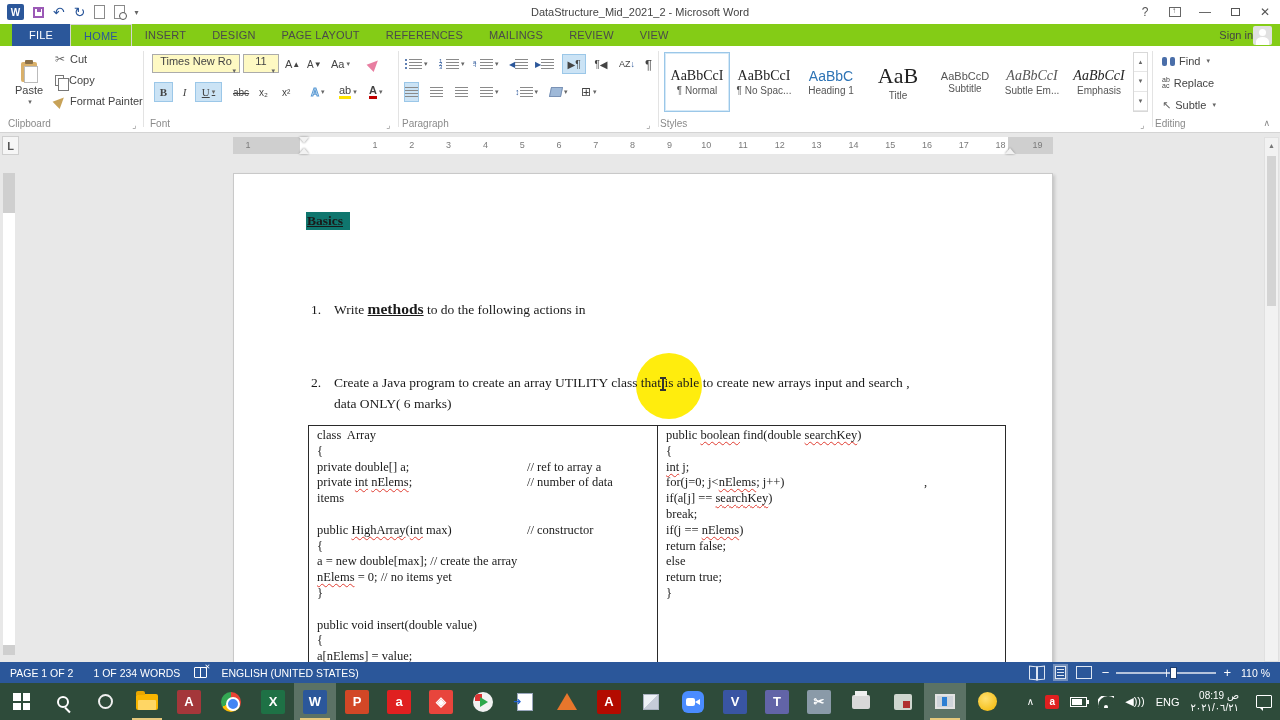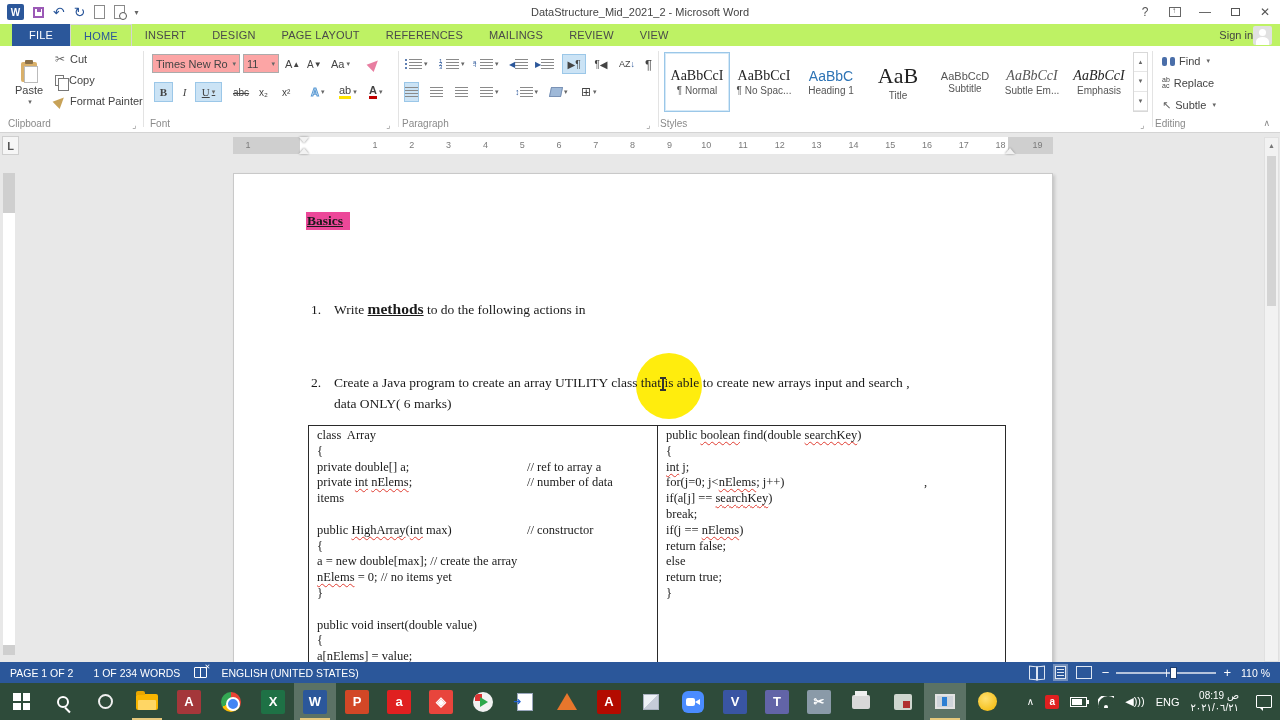--- a/index.html
+++ b/index.html
@@ -22,21 +22,21 @@
   .qat-qat-menu { color:#666; font-size:8px; }
   .tb-title { position:absolute; left:0; right:0; text-align:center; font-size:11px; color:#444; pointer-events:none; }
   .win-controls { margin-left:auto; display:flex; height:100%; }
   .win-controls .wc { width:30px; height:100%; display:flex; align-items:center; justify-content:center; color:#555; font-size:12px; }
   .wc-ribbonopts { position:relative; }
   .wc-ribbonopts i { width:12px; height:10px; border:1px solid #666; display:block; position:relative; }
   .wc-ribbonopts i::after { content:"↑"; position:absolute; top:-2px; left:2px; font-size:8px; font-style:normal; color:#666; }
   .wc-restore i { width:9px; height:8px; border:1px solid #555; display:block; position:relative; background:#fff; }
   .wc-restore i::before { content:""; position:absolute; top:-3px; left:2px; width:9px; height:8px; border:1px solid #555; z-index:-1; }
   
-  .tabrow { position:absolute; top:24px; left:0; right:0; height:22px; background:#bef264; display:flex; padding-left:12px; font-size:11px; color:#4a4a4a; }
+  .tabrow { position:absolute; top:24px; left:0; right:0; height:22px; background:#84cc16; display:flex; padding-left:12px; font-size:11px; color:#4a4a4a; }
   .tab { padding:0 13px; display:flex; align-items:center; letter-spacing:.2px; }
   .tab.file { background:#2b579a; color:#fff; padding:0 17px; }
   .tab.active { border:1px solid #d4d4d4; border-bottom:1px solid #fff; color:#2b579a; margin-bottom:-1px; }
   .signin { margin-left:auto; display:flex; align-items:center; padding-right:8px; color:#444; }
   .avatar { width:19px; height:19px; background:#e1e1e1; border-radius:2px; position:relative; overflow:hidden; }
   .avatar::before { content:""; position:absolute; top:3px; left:6px; width:7px; height:7px; border-radius:50%; background:#fff; }
   .avatar::after { content:""; position:absolute; top:11px; left:3px; width:13px; height:9px; border-radius:50% 50% 0 0; background:#fff; }
   
   .ribbon { position:absolute; top:46px; left:0; right:0; height:87px; background:#fff; border-bottom:1px solid #d4d4d4; font-size:11px; color:#444; }
   .grp-label { position:absolute; bottom:3px; font-size:10px; color:#8a8a8a; text-align:left; }
@@ -49,21 +49,21 @@
   .paste-big { position:absolute; left:8px; top:5px; width:42px; height:66px; display:flex; flex-direction:column; align-items:center; justify-content:center; gap:2px; }
   .ic-clipboard { width:16px; height:20px; background:#d9b06a; border-radius:2px; position:relative; }
   .ic-clipboard::before { content:""; position:absolute; top:-2px; left:4px; width:8px; height:4px; background:#8a7048; border-radius:1px; }
   .ic-clipboard::after { content:""; position:absolute; top:4px; left:3px; width:12px; height:15px; background:#fff; border:1px solid #bbb; }
   .clip-sm { position:absolute; left:55px; display:flex; align-items:center; gap:5px; height:18px; }
   .ic-cut { color:#666; font-size:12px; }
   .ic-copy { width:9px; height:11px; border:1px solid #777; background:#fff; position:relative; }
   .ic-copy::before { content:""; position:absolute; top:2px; left:2px; width:9px; height:11px; border:1px solid #777; background:#fff; }
   .ic-brush { width:0; height:0; border-left:5px solid transparent; border-right:5px solid transparent; border-bottom:11px solid #c7a258; transform:rotate(45deg); }
   
-  .combo { position:absolute; height:19px; border:1px solid #ababab; display:flex; align-items:center; padding:0 3px; background:#fca5a5; }
+  .combo { position:absolute; height:19px; border:1px solid #ababab; display:flex; align-items:center; padding:0 3px; background:#fef9c3;flex-direction:column; }
   .combo .arr { margin-left:auto; }
   .fx-eff { color:#fff; -webkit-text-stroke:1px #5b9bd5; font-weight:bold; }
   .u-bar { border-bottom:3px solid #ffe400; line-height:11px; }
   .a-bar { border-bottom:3px solid #c00000; line-height:11px; font-weight:bold; }
   .sup-s { font-size:8px; vertical-align:super; }
   
   .plines { width:13px; height:11px; background:repeating-linear-gradient(#8a8a8a 0 1px, transparent 1px 3px); }
   .pdots { display:flex; flex-direction:column; gap:2px; margin-right:2px; }
   .pdots i { width:2px; height:2px; background:#2b579a; border-radius:50%; }
   .pnum { font-size:6px; color:#2b579a; line-height:3px; margin-right:2px; width:5px; }
@@ -97,21 +97,21 @@
   .ind-bot { position:absolute; left:66px; bottom:0; width:0; height:0; border-left:5px solid transparent; border-right:5px solid transparent; border-bottom:6px solid #f2f2f2; filter:drop-shadow(0 0 1px #888); }
   .ind-right { position:absolute; left:772px; bottom:0; width:0; height:0; border-left:5px solid transparent; border-right:5px solid transparent; border-bottom:6px solid #f2f2f2; filter:drop-shadow(0 0 1px #888); }
   .vruler { position:absolute; left:3px; top:40px; width:12px; height:482px; background:#cfcfcf; }
   .vruler::before { content:""; position:absolute; top:40px; bottom:10px; left:0; right:0; background:#fff; }
   .vscroll { position:absolute; right:1px; top:4px; width:15px; height:525px; background:#f2f2f2; border:1px solid #e0e0e0; }
   .vscroll .up { height:15px; display:flex; align-items:center; justify-content:center; font-size:7px; color:#777; }
   .vscroll .thumb { position:absolute; top:18px; left:2px; right:2px; height:150px; background:#d4d4d4; }
   
   .page { position:absolute; left:233px; top:40px; width:820px; height:560px; background:#fff; border:1px solid #c9c9c9; box-shadow:2px 2px 3px rgba(0,0,0,.15); font-family:"Liberation Serif","DejaVu Serif",serif; color:#1a1a1a; }
   .hl-circle { position:absolute; left:402px; top:179px; width:66px; height:66px; border-radius:50%; background:#ffec00; opacity:.95; }
-  .doc-heading { position:absolute; left:72px; top:38px; font-size:13.5px; font-weight:bold; text-decoration:underline; background:#ec4899; padding:1px 7px 1px 1px; }
+  .doc-heading { position:absolute; left:72px; top:38px; font-size:13.5px; font-weight:bold; text-decoration:underline; background:#0f766e; padding:1px 7px 1px 1px; }
   .li-num { position:absolute; font-size:13.5px; }
   .li-text { position:absolute; font-size:13.5px; white-space:nowrap; }
   .em-word { font-size:15.5px; font-weight:bold; text-decoration:underline; }
   .ibeam { position:absolute; left:428px; top:203px; width:2px; height:14px; background:#333; }
   .ibeam::before,.ibeam::after { content:""; position:absolute; left:-2px; width:6px; height:2px; background:#333; }
   .ibeam::after { bottom:0; }
   
   .codetable { position:absolute; left:74px; top:251px; width:698px; height:309px; border:1px solid #2a2a2a; display:flex; }
   .codecell { padding:2px 8px 0 8px; font-size:12.5px; line-height:15.8px; }
   .codecell.lc { width:349px; border-right:1px solid #2a2a2a; }

